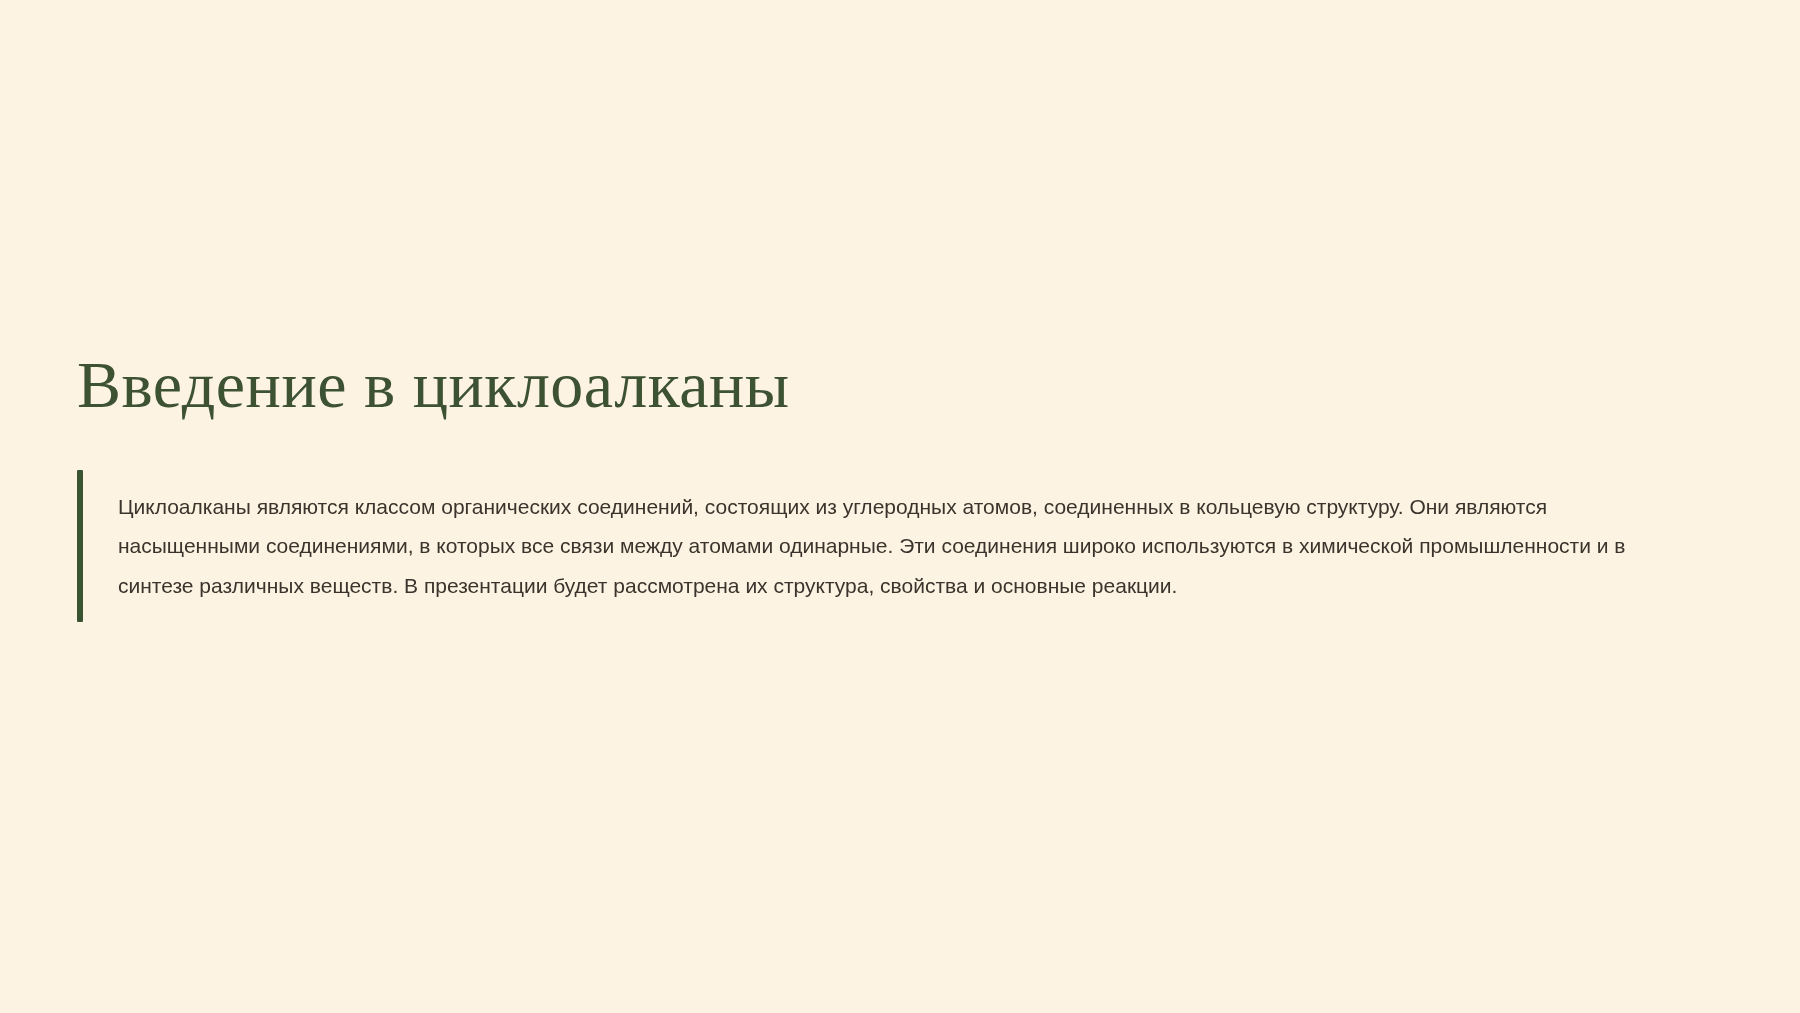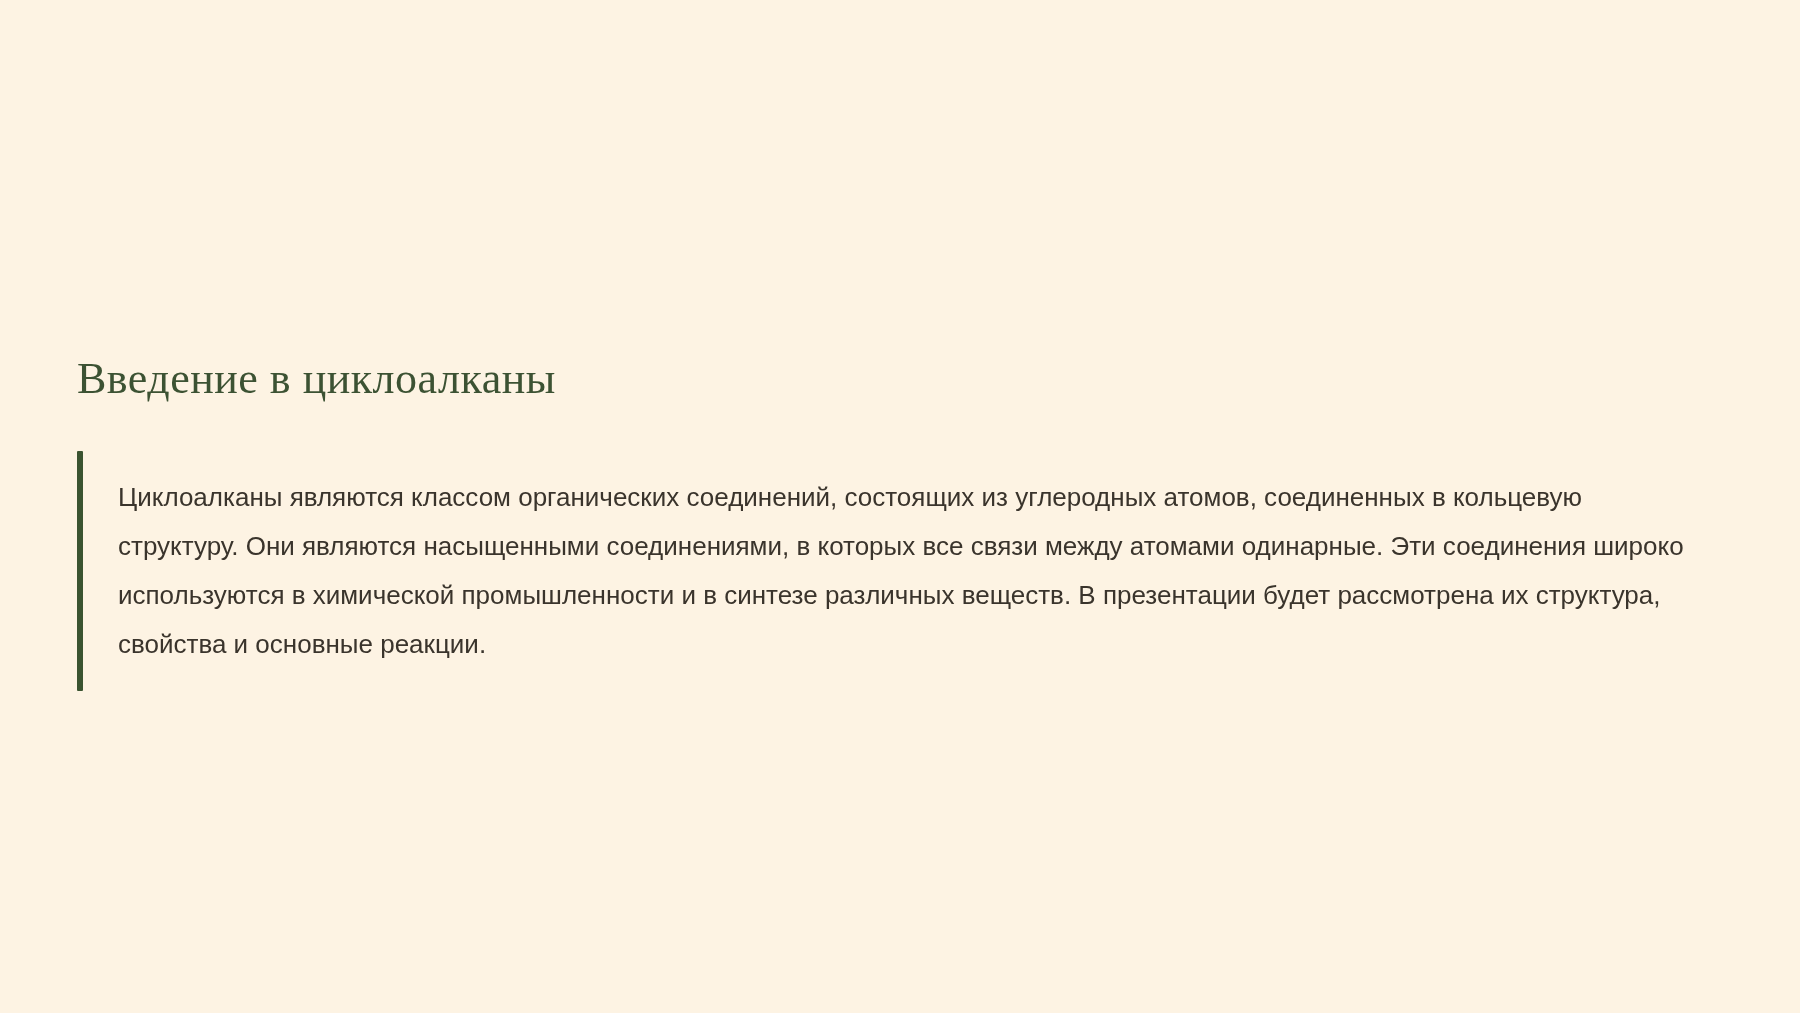--- a/index.html
+++ b/index.html
@@ -20,45 +20,45 @@
     box-sizing: border-box;
   }
   .slide-content {
     position: absolute;
     left: 77px;
     top: 340px;
     width: 1660px;
   }
   .slide-title {
     font-family: "Liberation Serif", "DejaVu Serif", serif;
-    font-size: 44px;
+    font-size: 66px;
     line-height: 1.12;
     font-weight: 400;
     color: #3c5233;
     letter-spacing: 0.5px;
-    margin: 14px 0 44px 0;
+    margin: 8px 0 44px 0;
     white-space: nowrap;
   }
   .body-block {
     display: flex;
     align-items: stretch;
     width: 1630px;
   }
   .accent-bar {
     width: 6px;
     min-width: 6px;
     background: #3a5330;
     border-radius: 1px;
     margin-top: 4px;
     margin-bottom: 4px;
   }
   .body-text {
     margin-left: 35px;
     font-family: "Liberation Sans", sans-serif;
-    font-size: 26px;
+    font-size: 21px;
     line-height: 1.88;
     color: #3a342c;
     font-weight: 400;
     max-width: 1570px;
     text-align: left;
   }
 </style>
 </head>
 <body>
 

